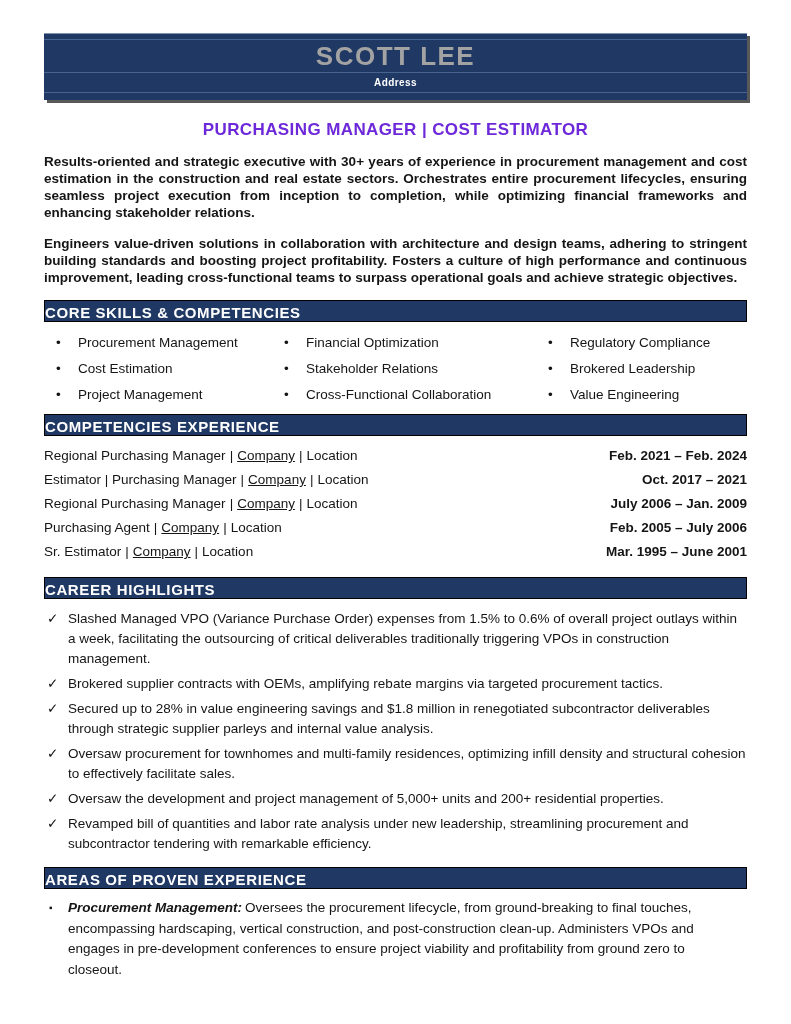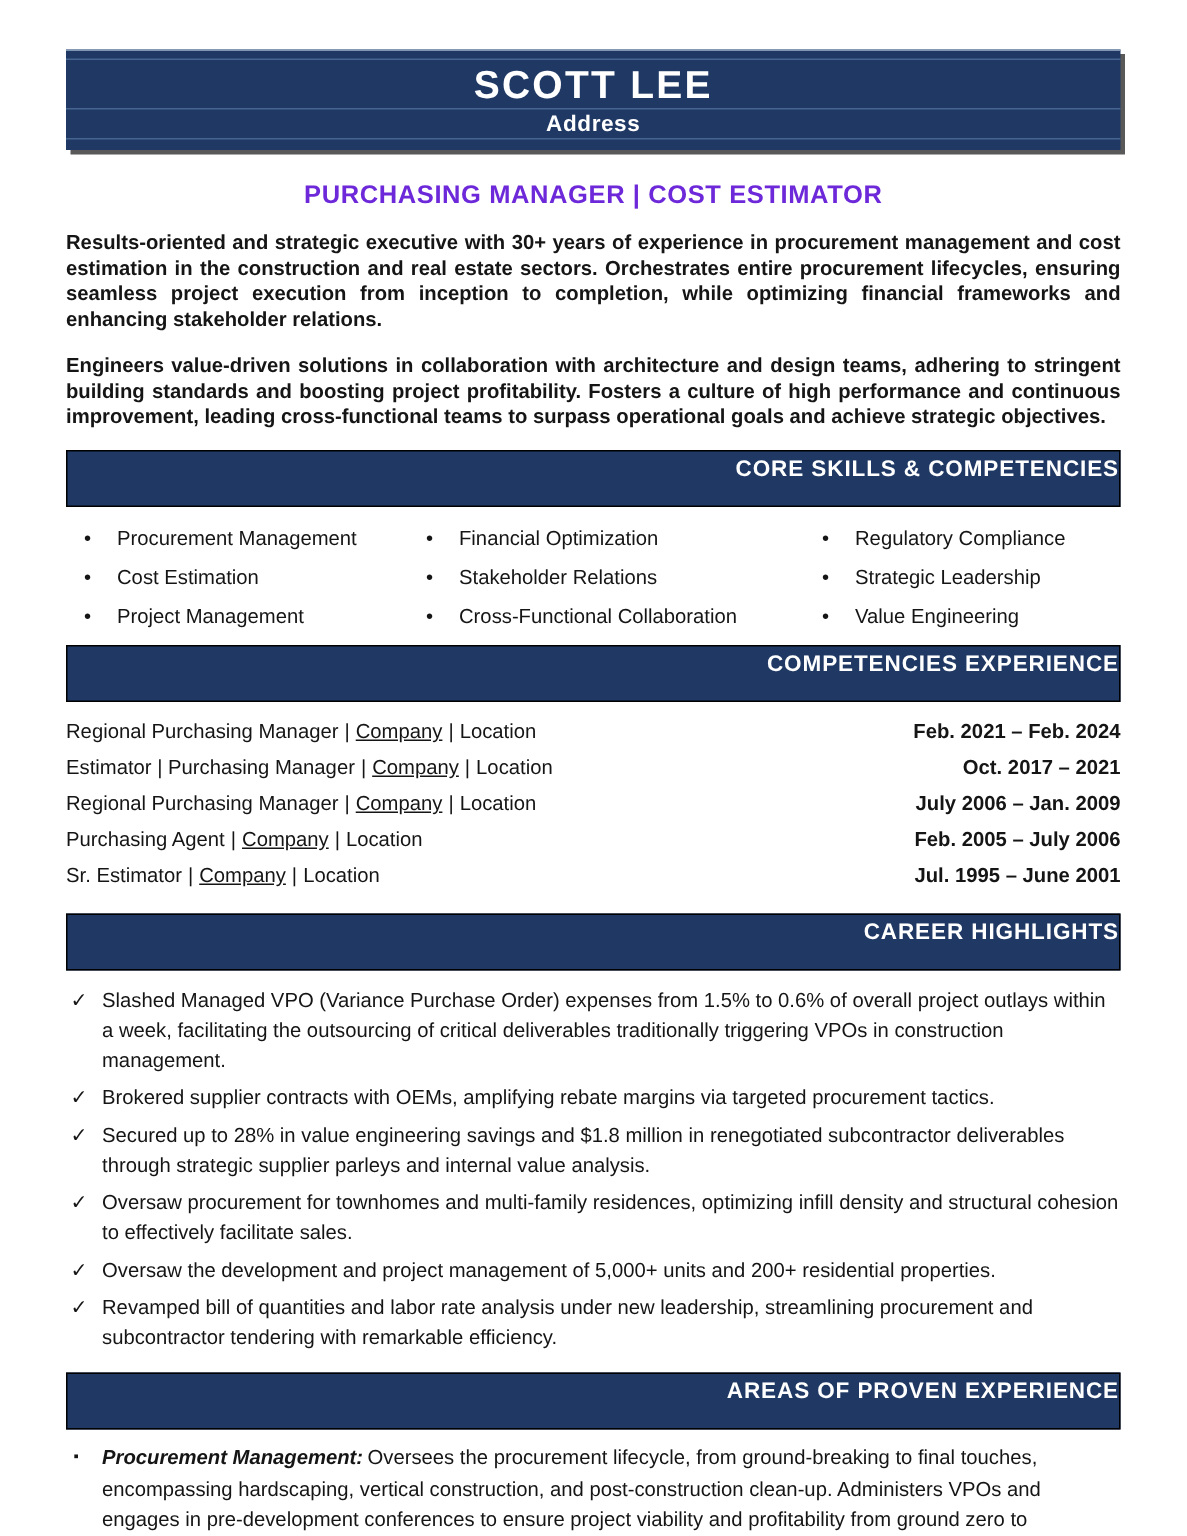--- a/index.html
+++ b/index.html
@@ -16,43 +16,43 @@
   .hdr {
     background: #1F3864;
     border-top: 1px solid #8096b3;
     box-shadow: 3px 3px 0 #595959;
     margin-bottom: 20px;
   }
   .hdr-row + .hdr-row { border-top: 1px solid #46648f; }
   .hdr-strip-top { height: 5px; }
   .hdr-strip-bottom { height: 8px; }
   .hdr-name {
-    color: #ffffff; font-weight: bold; font-size: 26px; line-height: 29px;
+    color: #a3a3a3; font-weight: bold; font-size: 26px; line-height: 29px;
     text-align: center; letter-spacing: 1.5px; padding: 2px 0 1px;
   }
   .hdr-sub {
-    color: #fff; font-weight: bold; font-size: 15px; line-height: 19px;
+    color: #fff; font-weight: bold; font-size: 10px; line-height: 19px;
     text-align: center; letter-spacing: 0.4px;
   }
 
   
   .doc-title {
     text-align: center; color: #6d28d9; font-weight: bold;
     font-size: 17px; letter-spacing: 0.4px; margin: 18px 0 13px 0;
   }
   .summary p {
     margin: 0 0 14px 0; text-align: justify;
     font-size: 13.5px; line-height: 17px; font-weight: bold;
   }
 
   
   .bar {
     background: #1F3864; border: 1px solid #000; color: #fff;
-    text-align: right; font-weight: bold; font-size: 15px;
-    letter-spacing: 0.6px; padding: 3px 0 16px 0;
+    text-align: left; font-weight: bold; font-size: 15px;
+    letter-spacing: 0.6px; padding: 3px 0 0 0;
   }
 
   
   .skills {
     display: grid; grid-template-columns: 228px 264px auto;
     padding: 11px 0 3px 0; margin: 0; list-style: none;
   }
   .skills ul { margin: 0; padding: 0 0 0 12px; list-style: none; }
   .skill { display: flex; font-size: 13.5px; line-height: 19px; margin-bottom: 7px; }
   .skill .dot { width: 22px; flex: none; }
@@ -135,21 +135,21 @@
   </li>
 </ul>
     <ul>
   <li class="skill">
     <span class="dot">•</span>
     <span>Regulatory Compliance</span>
   </li>
 
   <li class="skill">
     <span class="dot">•</span>
-    <span>Strategic Leadership</span>
+    <span>Brokered Leadership</span>
   </li>
 
   <li class="skill">
     <span class="dot">•</span>
     <span>Value Engineering</span>
   </li>
 </ul>
   </div>
 
   <div class="bar">COMPETENCIES EXPERIENCE</div>
@@ -179,21 +179,21 @@
     <div class="exp-left">
       <span class="exp-title">Purchasing Agent</span><span class="sep">|</span><span class="exp-company">Company</span><span class="sep">|</span><span class="exp-loc">Location</span>
     </div>
     <div class="exp-dates">Feb. 2005 – July 2006</div>
   </div>
 
   <div class="exp-row">
     <div class="exp-left">
       <span class="exp-title">Sr. Estimator</span><span class="sep">|</span><span class="exp-company">Company</span><span class="sep">|</span><span class="exp-loc">Location</span>
     </div>
-    <div class="exp-dates">Jul. 1995 – June 2001</div>
+    <div class="exp-dates">Mar. 1995 – June 2001</div>
   </div>
 </div>
 
   <div class="bar">CAREER HIGHLIGHTS</div>
   <ul class="checks">
   <li class="chk">
     <span class="tick">✓</span>
     <span>Slashed Managed VPO (Variance Purchase Order) expenses from 1.5% to 0.6% of overall project outlays within a week, facilitating the outsourcing of critical deliverables traditionally triggering VPOs in construction management.</span>
   </li>
 

